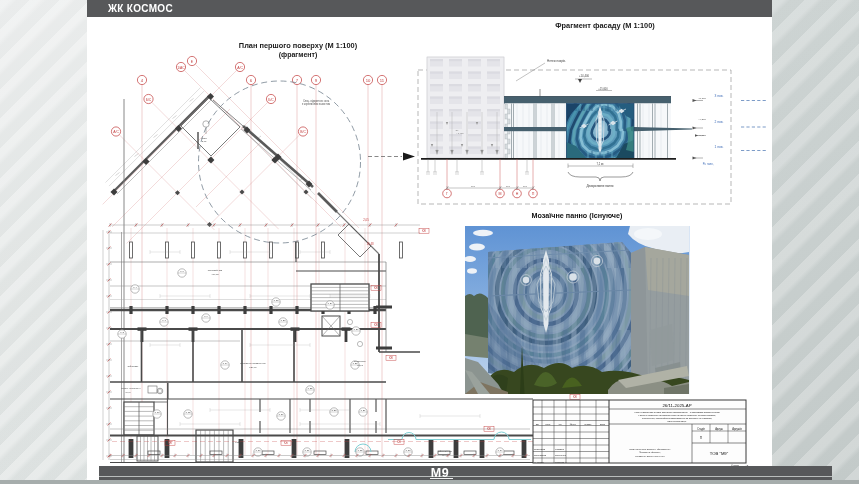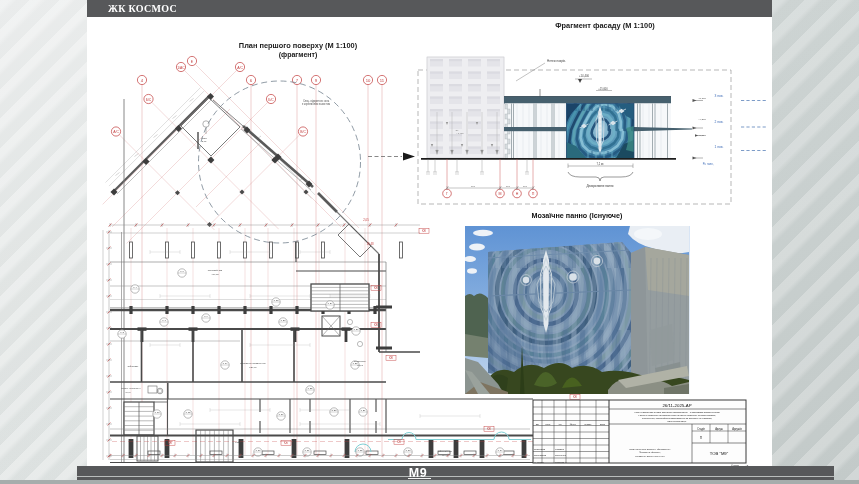--- a/index.html
+++ b/index.html
@@ -10,23 +10,23 @@
       repeating-linear-gradient(135deg, rgba(255,255,255,0.38) 0 7px, rgba(255,255,255,0.05) 12px 21px),
       linear-gradient(170deg,#e9ebeb 0%,#e0e4e3 55%,#dadfde 100%);
   }
   .side-r { position:absolute; left:772px; top:0; width:87px; height:480px;
     background:
       repeating-linear-gradient(135deg, rgba(255,255,255,0.28) 0 8px, rgba(255,255,255,0.04) 13px 23px),
       linear-gradient(170deg,#cbd2d1 0%,#c5cccb 60%,#c1c8c7 100%);
   }
   .bottomstrip { position:absolute; left:0; top:480px; width:859px; height:4px; background:#a6adac; }
   .header { position:absolute; left:87px; top:0; width:685px; height:17px; background:#57585a; }
-  .header span { position:absolute; left:21px; top:3px; color:#fff; font-size:10px; font-weight:bold; letter-spacing:0.3px;font-family:Liberation Serif, serif; }
-  .footer { position:absolute; left:77px; top:466px; width:757px; height:14px;
-    background:linear-gradient(to bottom,#57585a 0 9.6px,#b9bdbc 9.6px 11.2px,#57585a 11.2px 14px); }
+  .header span { position:absolute; left:21px; top:3px; color:#fff; font-size:10px; font-weight:bold; letter-spacing:0.3px; }
+  .footer { position:absolute; left:99px; top:466px; width:685px; height:14px;
+    background:linear-gradient(to bottom,#57585a 0 9.6px,#b9bdbc 9.6px 11.2px,#57585a 11.2px 14px);padding-left:48px; }
   .footer .m9 { position:absolute; left:318px; top:-0.5px; width:46px; text-align:center;
     color:#fff; font-size:12.5px; font-weight:bold; letter-spacing:0.5px; }
   .footer .ul { position:absolute; left:331px; top:11.6px; width:23px; height:1.7px; background:#f2f2f2; }
   svg.overlay { position:absolute; left:0; top:0; }
 </style>
 </head>
 <body>
 
 <div class="side-l"></div>
 

